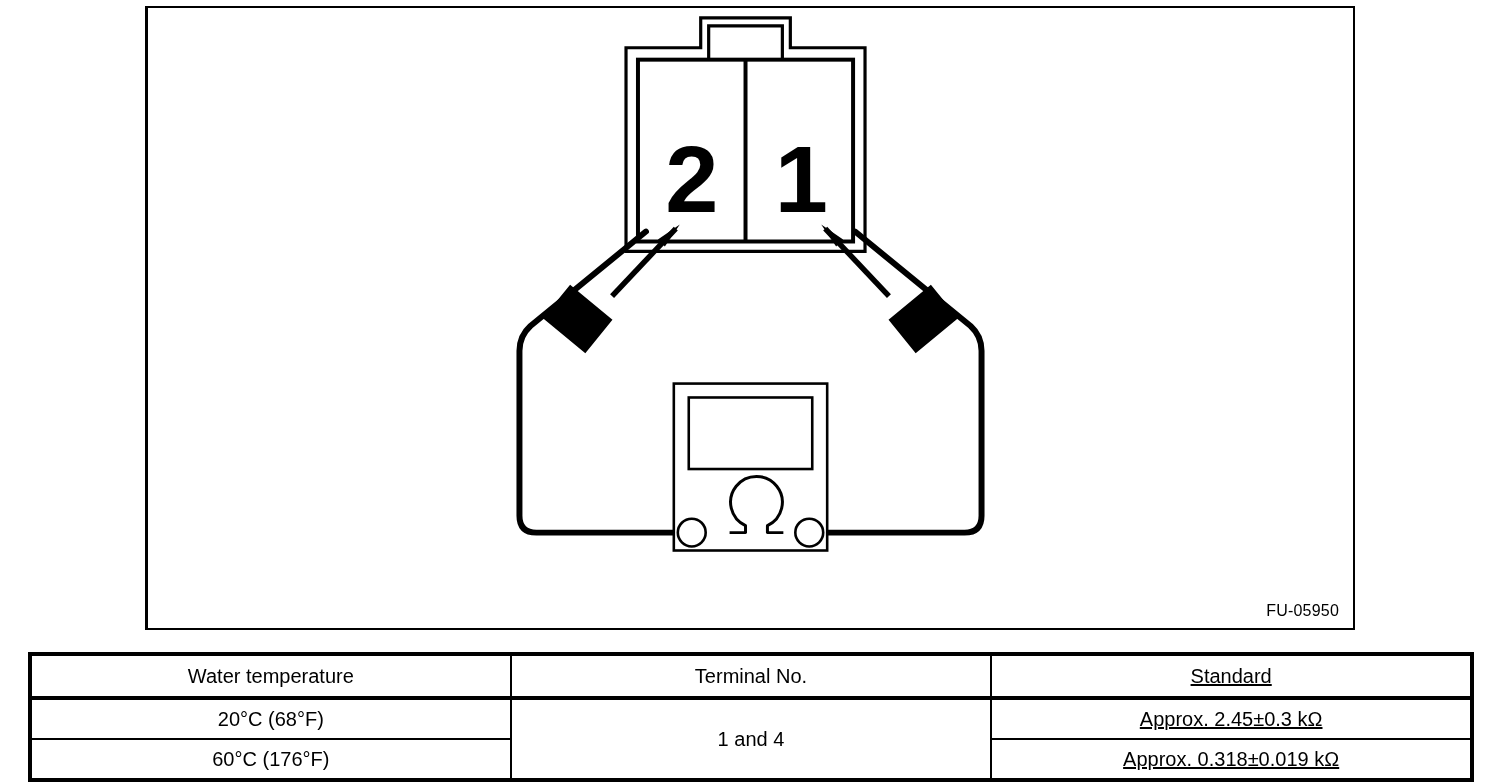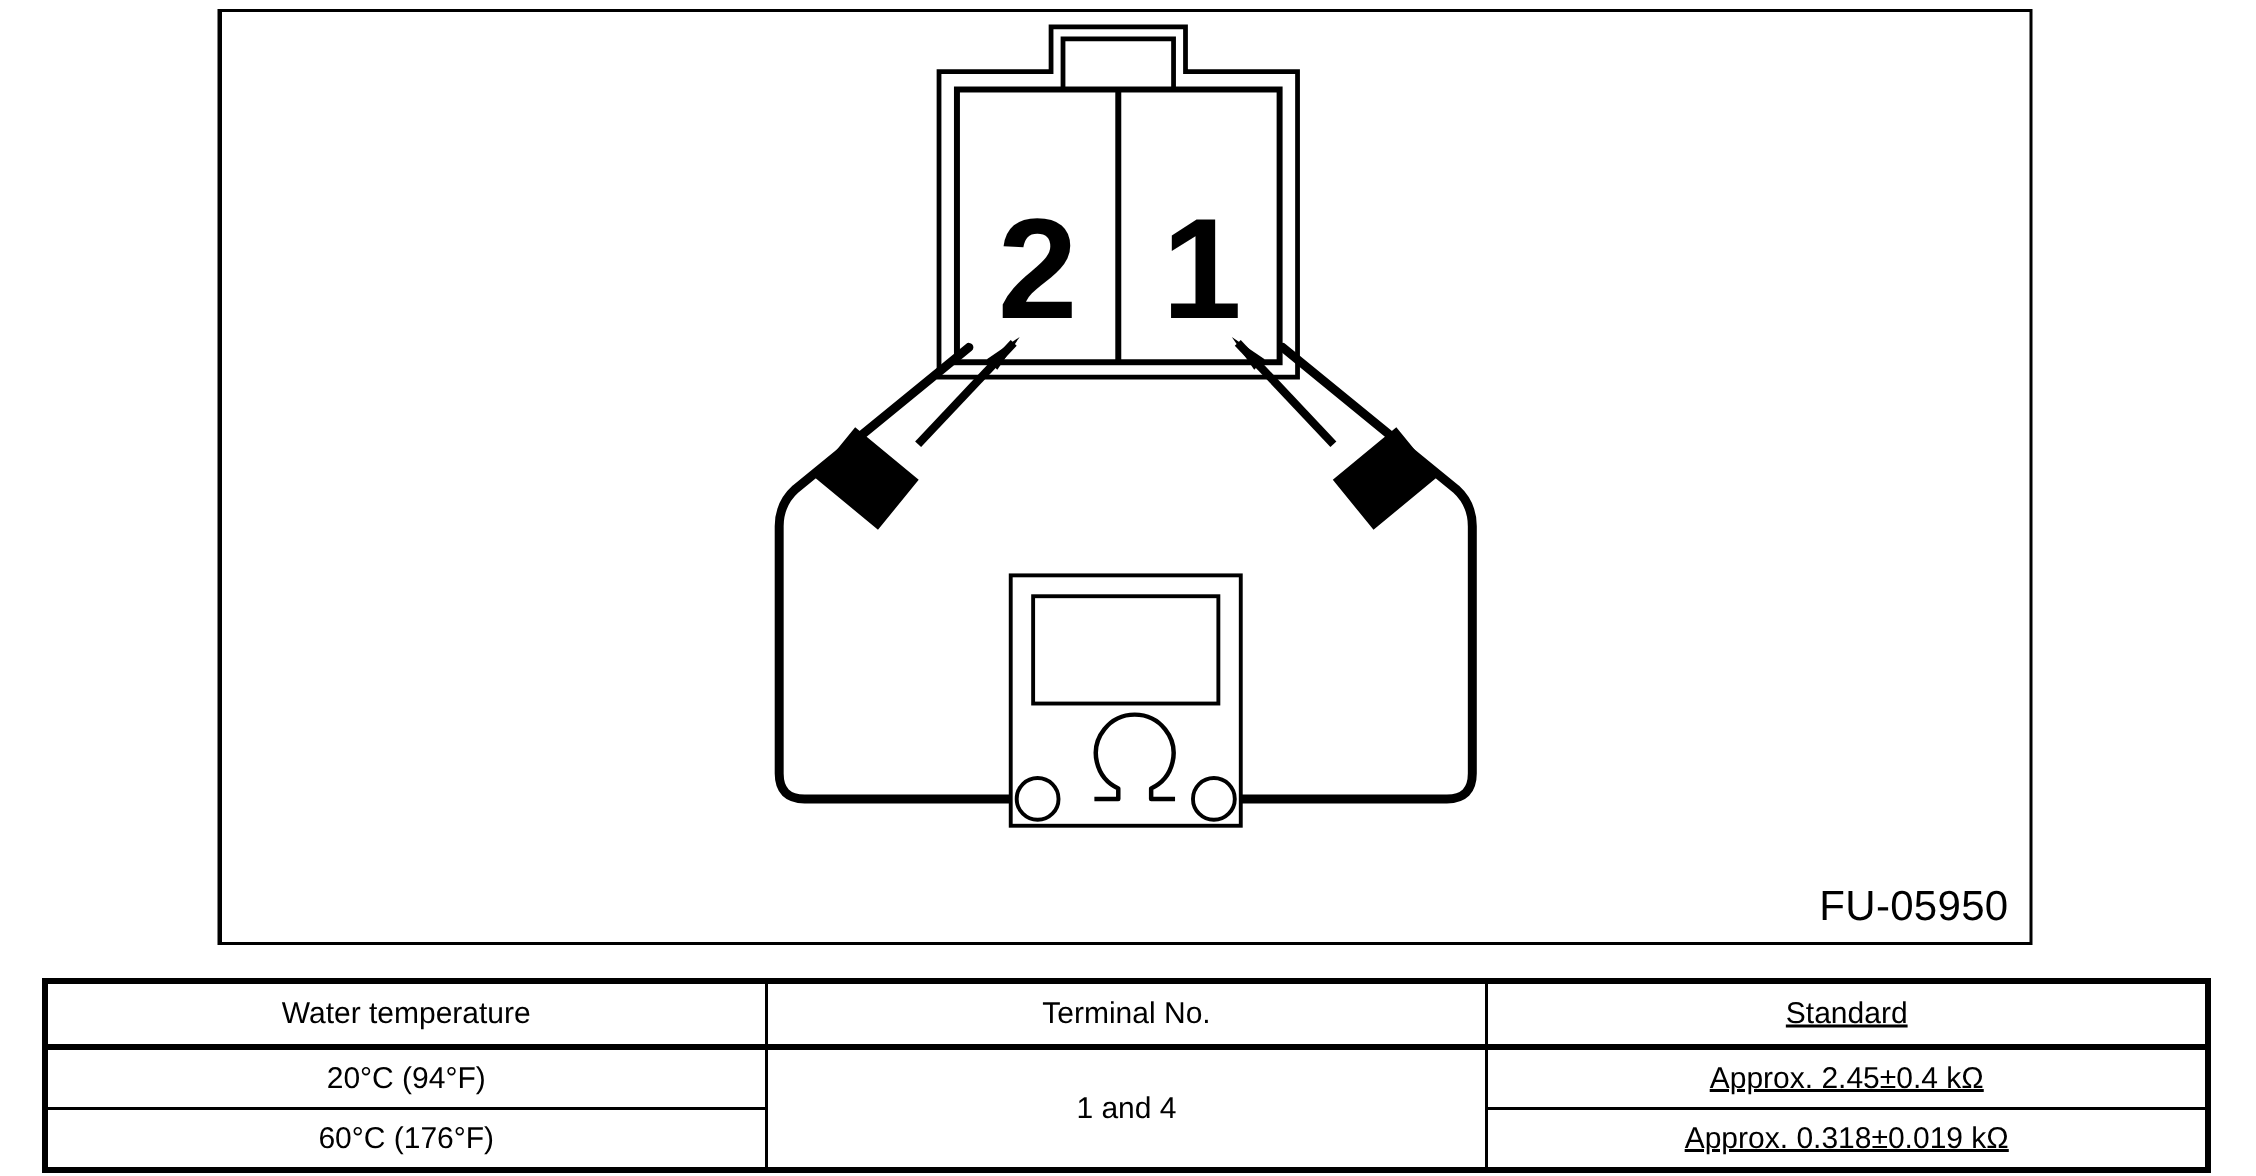--- a/index.html
+++ b/index.html
@@ -35,21 +35,21 @@
     top: 0;
     width: 100%;
     height: 100%;
     display: block;
   }
 
   #figure-code {
     position: absolute;
     right: 14px;
     bottom: 8px;
-    font-size: 28px;
+    font-size: 16px;
     letter-spacing: 0.2px;
     white-space: nowrap;
   }
 
   
   #spec-table {
     position: absolute;
     left: 28px;
     top: 652px;
     width: 1446px;
@@ -149,22 +149,22 @@
 </div>
 
 <table id="spec-table">
   <tbody>
     <tr>
       <td class="outer-top outer-left thick-div">Water temperature</td>
       <td class="outer-top thick-div">Terminal No.</td>
       <td class="outer-top outer-right thick-div">Standard</td>
     </tr>
     <tr>
-      <td class="outer-left">20°C (94°F)</td>
+      <td class="outer-left">20°C (68°F)</td>
       <td rowspan="2" class="outer-bottom">1 and 4</td>
-      <td class="outer-right">Approx. 2.45±0.4 kΩ</td>
+      <td class="outer-right">Approx. 2.45±0.3 kΩ</td>
     </tr>
     <tr>
       <td class="outer-left outer-bottom">60°C (176°F)</td>
       <td class="outer-right outer-bottom">Approx. 0.318±0.019 kΩ</td>
     </tr>
   </tbody>
 </table>
 
 </body></html>

